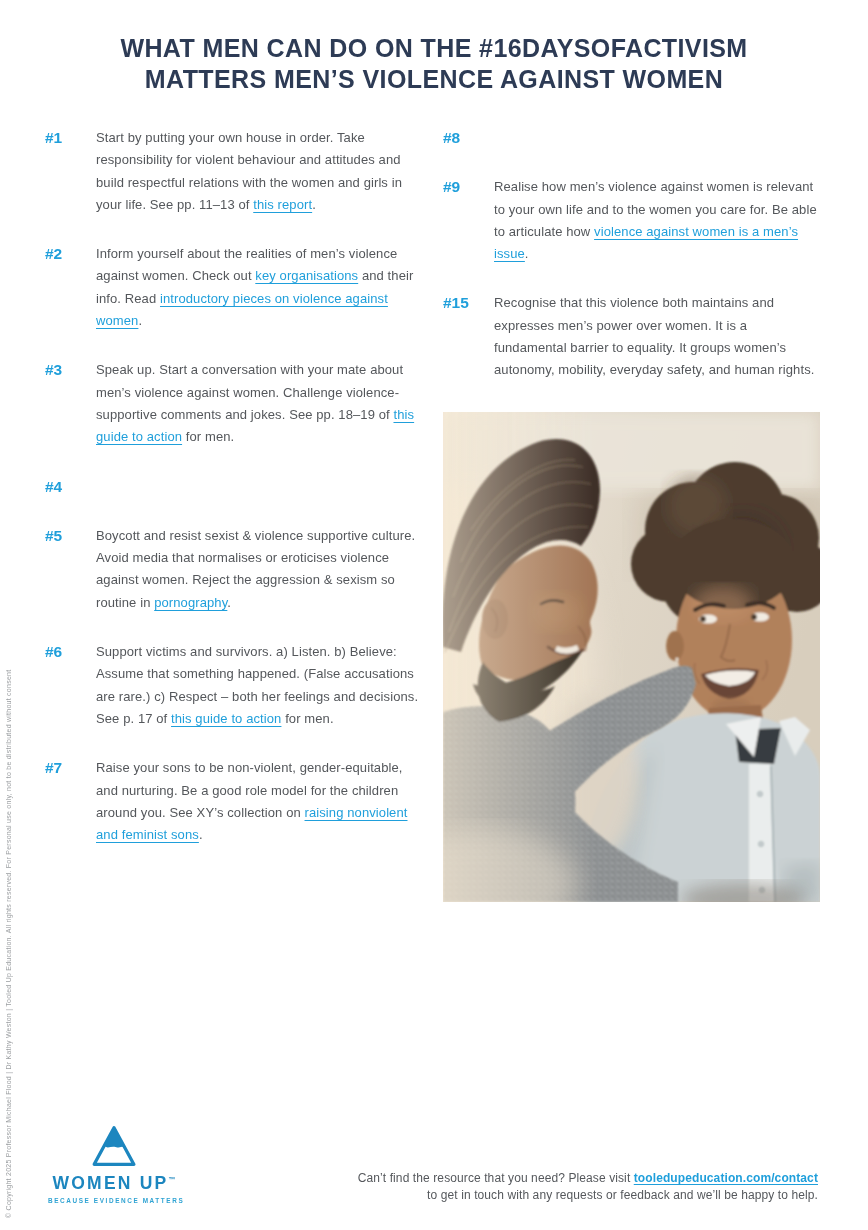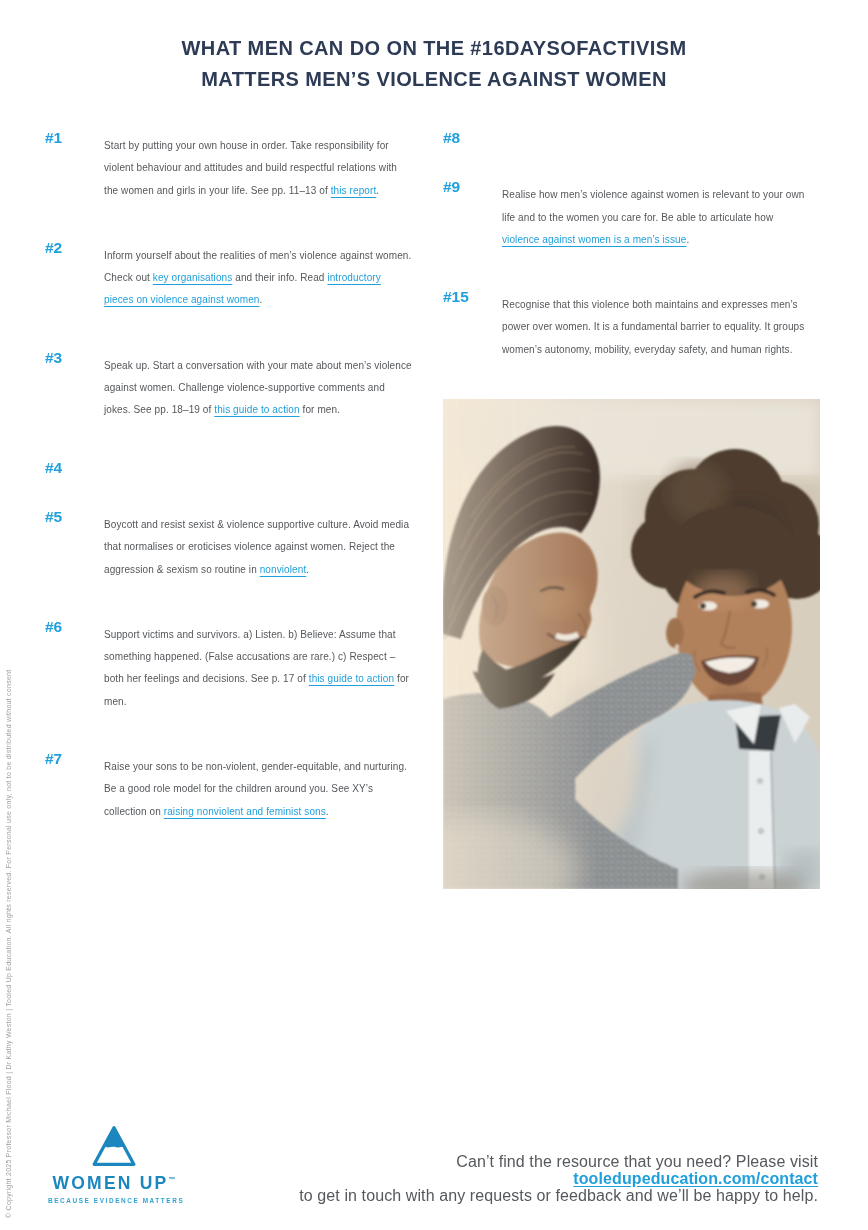--- a/index.html
+++ b/index.html
@@ -5,53 +5,53 @@
   html,body{margin:0;padding:0;}
   body{
     width:868px;height:1230px;background:#ffffff;position:relative;overflow:hidden;
     font-family:"Liberation Sans","DejaVu Sans",sans-serif;
     -webkit-font-smoothing:antialiased;
   }
   .page{position:absolute;inset:0;}
   
   .title{
     margin:33px 40px 0 40px;text-align:center;
-    color:#2d3b55;font-size:20px;line-height:31px;font-weight:700;letter-spacing:.4px;
+    color:#2d3b55;font-size:25px;line-height:31px;font-weight:700;letter-spacing:.4px;
   }
   
   .cols{
     display:grid;grid-template-columns:375px 377px;column-gap:23px;
     padding-left:45px;margin-top:32px;
   }
   .item{display:flex;margin-bottom:27px;}
   .num{
     flex:0 0 51px;color:#1f9fdb;font-weight:700;
     font-size:15.5px;line-height:22.3px;
   }
   .item p{
-    margin:8px;flex:1;color:#54575b;font-size:10px;line-height:22.3px;letter-spacing:.1px;
+    margin:0;flex:1;color:#54575b;font-size:13px;line-height:22.3px;letter-spacing:.1px;
   }
   a.inline-link{
     color:#1f9fdb;text-decoration:underline;text-underline-offset:3px;cursor:pointer;
   }
   
   .photo{width:377px;height:490px;margin-top:30px;}
   .photo svg{display:block;width:377px;height:490px;}
   
   .footer{
     position:absolute;left:48px;right:50px;bottom:26px;
     display:flex;justify-content:space-between;align-items:flex-end;
   }
   .logo{width:132px;text-align:center;color:#1c86bf;}
   .logo-mark{display:block;margin:0 auto;width:44px;height:46px;}
   .logo-text{font-size:17.5px;font-weight:700;letter-spacing:2.2px;margin-top:4px;white-space:nowrap;}
   .logo-text sup{font-size:7px;letter-spacing:0;vertical-align:super;}
   .logo-tagline{font-size:6.4px;font-weight:700;letter-spacing:1.6px;margin-top:3px;color:#2fa3d3;white-space:nowrap;}
   .footer-note{
-    text-align:right;color:#55585c;font-size:16px;line-height:17px;letter-spacing:.1px;max-width:520px;
+    text-align:right;color:#55585c;font-size:12px;line-height:17px;letter-spacing:.1px;max-width:520px;
   }
   .footer-link{color:#1f9fdb;font-weight:700;text-decoration:underline;text-underline-offset:2px;cursor:pointer;}
   
   .copyright-vert{
     position:absolute;left:5px;top:1218px;transform:rotate(-90deg);transform-origin:0 0;
     white-space:nowrap;font-size:7px;letter-spacing:.25px;color:#9b9ea1;
   }
 </style>
 </head>
 <body>
@@ -77,21 +77,21 @@
         </div>
         <div class="item">
           <span class="num">#3</span>
           <p>Speak up. Start a conversation with your mate about men’s violence against women. Challenge violence-supportive comments and jokes. See pp. 18–19 of <a class="inline-link" href="#">this guide to action</a> for men.</p>
         </div>
         <div class="item">
           <span class="num">#4</span>
         </div>
         <div class="item">
           <span class="num">#5</span>
-          <p>Boycott and resist sexist &amp; violence supportive culture. Avoid media that normalises or eroticises violence against women. Reject the aggression &amp; sexism so routine in <a class="inline-link" href="#">nonviolent</a>.</p>
+          <p>Boycott and resist sexist &amp; violence supportive culture. Avoid media that normalises or eroticises violence against women. Reject the aggression &amp; sexism so routine in <a class="inline-link" href="#">pornography</a>.</p>
         </div>
         <div class="item">
           <span class="num">#6</span>
           <p>Support victims and survivors. a) Listen. b) Believe: Assume that something happened. (False accusations are rare.) c) Respect – both her feelings and decisions. See p. 17 of <a class="inline-link" href="#">this guide to action</a> for men.</p>
         </div>
         <div class="item">
           <span class="num">#7</span>
           <p>Raise your sons to be non-violent, gender-equitable, and nurturing. Be a good role model for the children around you. See XY’s collection on <a class="inline-link" href="#">raising nonviolent and feminist sons</a>.</p>
         </div>
       </div>

